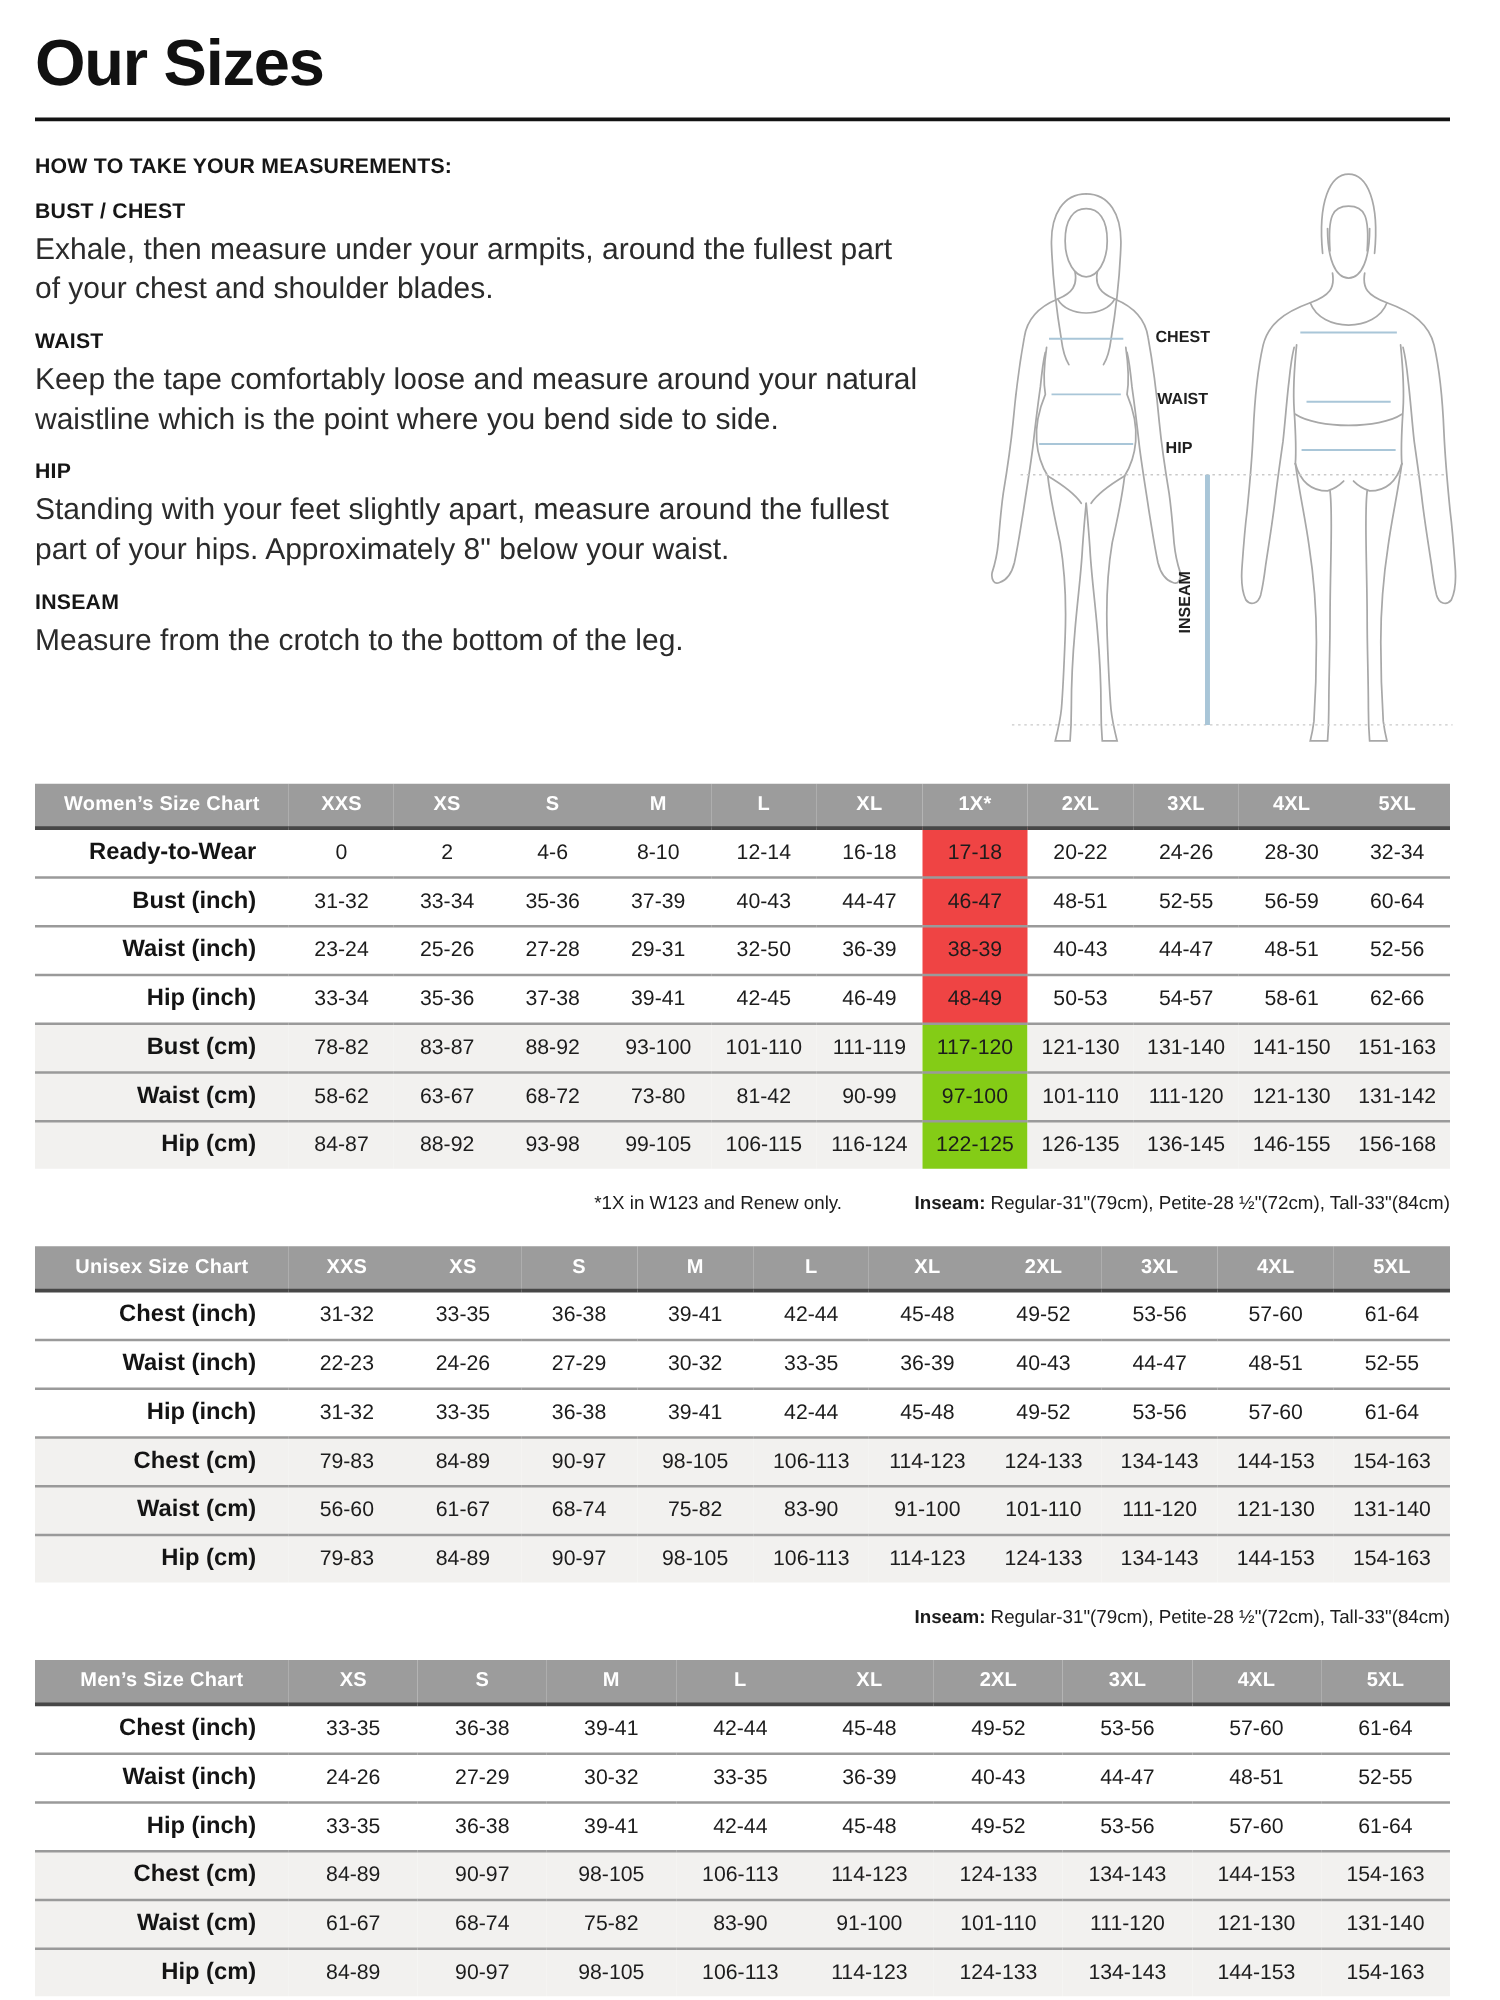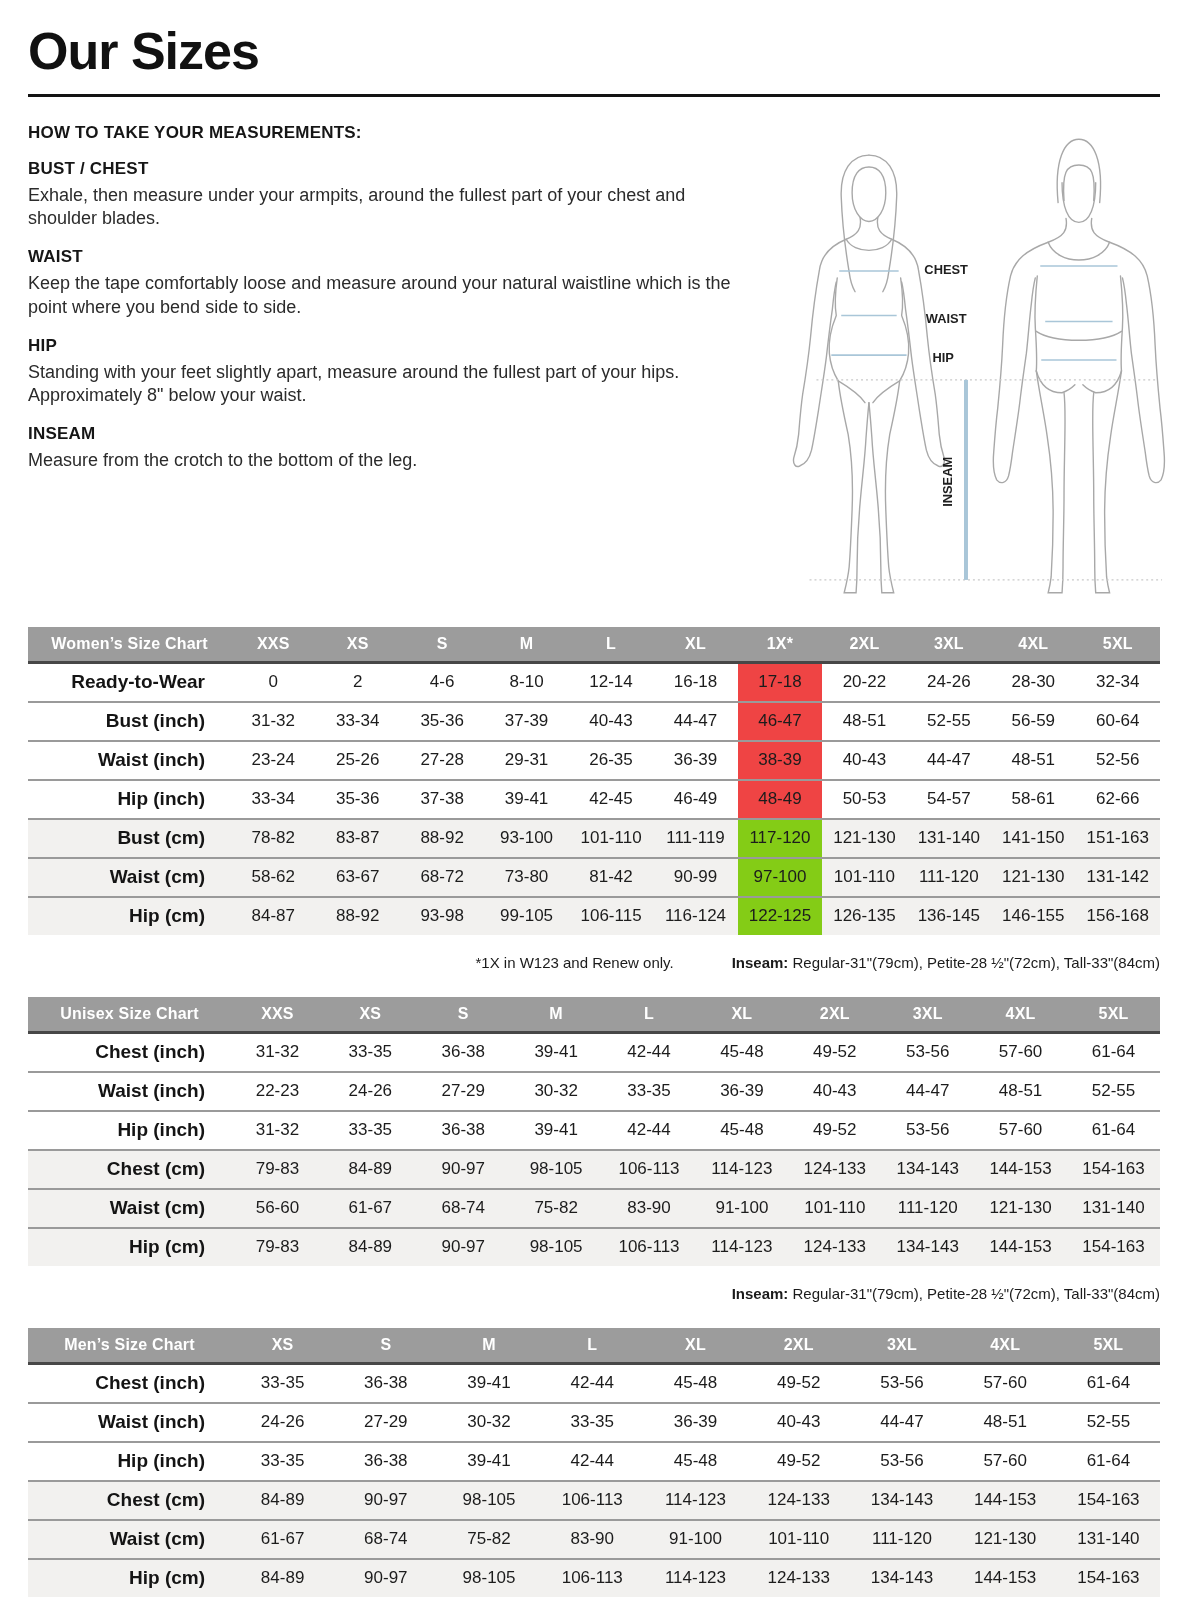--- a/index.html
+++ b/index.html
@@ -4,21 +4,21 @@
 <style>
   html,body{margin:0;padding:0;background:#ffffff;}
   body{width:1200px;min-height:1600px;font-family:"Liberation Sans","DejaVu Sans",sans-serif;color:#1c1c1c;}
   .page{padding:24px 40px 30px 28px;}
   h1{margin:0;font-size:52px;font-weight:800;letter-spacing:-1px;color:#111;line-height:1.05;}
   .rule{height:3px;background:#131313;margin-top:15px;}
   .intro{display:flex;gap:6px;margin-top:26px;}
   .howto{width:728px;flex:none;}
   .howto h2{margin:0 0 16px 0;font-size:17px;font-weight:700;color:#161616;letter-spacing:.2px;}
   .howto h3{margin:0 0 5px 0;font-size:17px;font-weight:700;color:#161616;letter-spacing:.2px;}
-  .howto p{margin:0 16px 16px 0;font-size:18px;line-height:1.32;color:#2b2b2b;}
+  .howto p{margin:0 16px 16px 0;font-size:24px;line-height:1.32;color:#2b2b2b;}
   .figure-wrap{flex:1;display:flex;justify-content:flex-end;align-items:flex-start;margin-top:10px;}
   svg text{font-family:"Liberation Sans","DejaVu Sans",sans-serif;font-weight:700;fill:#1f1f1f;}
   .tbl-section{margin-top:26px;}
   table{width:100%;border-collapse:collapse;table-layout:fixed;}
   thead tr{background:#9c9c9c;}
   thead th{color:#ffffff;font-size:16px;font-weight:700;height:34px;padding:0;letter-spacing:.2px;}
   th.t-title{width:203px;}
   thead tr{border-bottom:3px solid #474747;padding-left:44px;}
   tbody tr{border-bottom:2px solid #9a9a9a;}
   tbody tr:last-child{border-bottom:none;}
@@ -178,21 +178,21 @@
             <td>52-55</td>
             <td>56-59</td>
             <td>60-64</td>
           </tr>
           <tr>
             <td class="lbl">Waist (inch)</td>
             <td>23-24</td>
             <td>25-26</td>
             <td>27-28</td>
             <td>29-31</td>
-            <td>26-35</td>
+            <td>32-50</td>
             <td>36-39</td>
             <td class="hl">38-39</td>
             <td>40-43</td>
             <td>44-47</td>
             <td>48-51</td>
             <td>52-56</td>
           </tr>
           <tr>
             <td class="lbl">Hip (inch)</td>
             <td>33-34</td>

